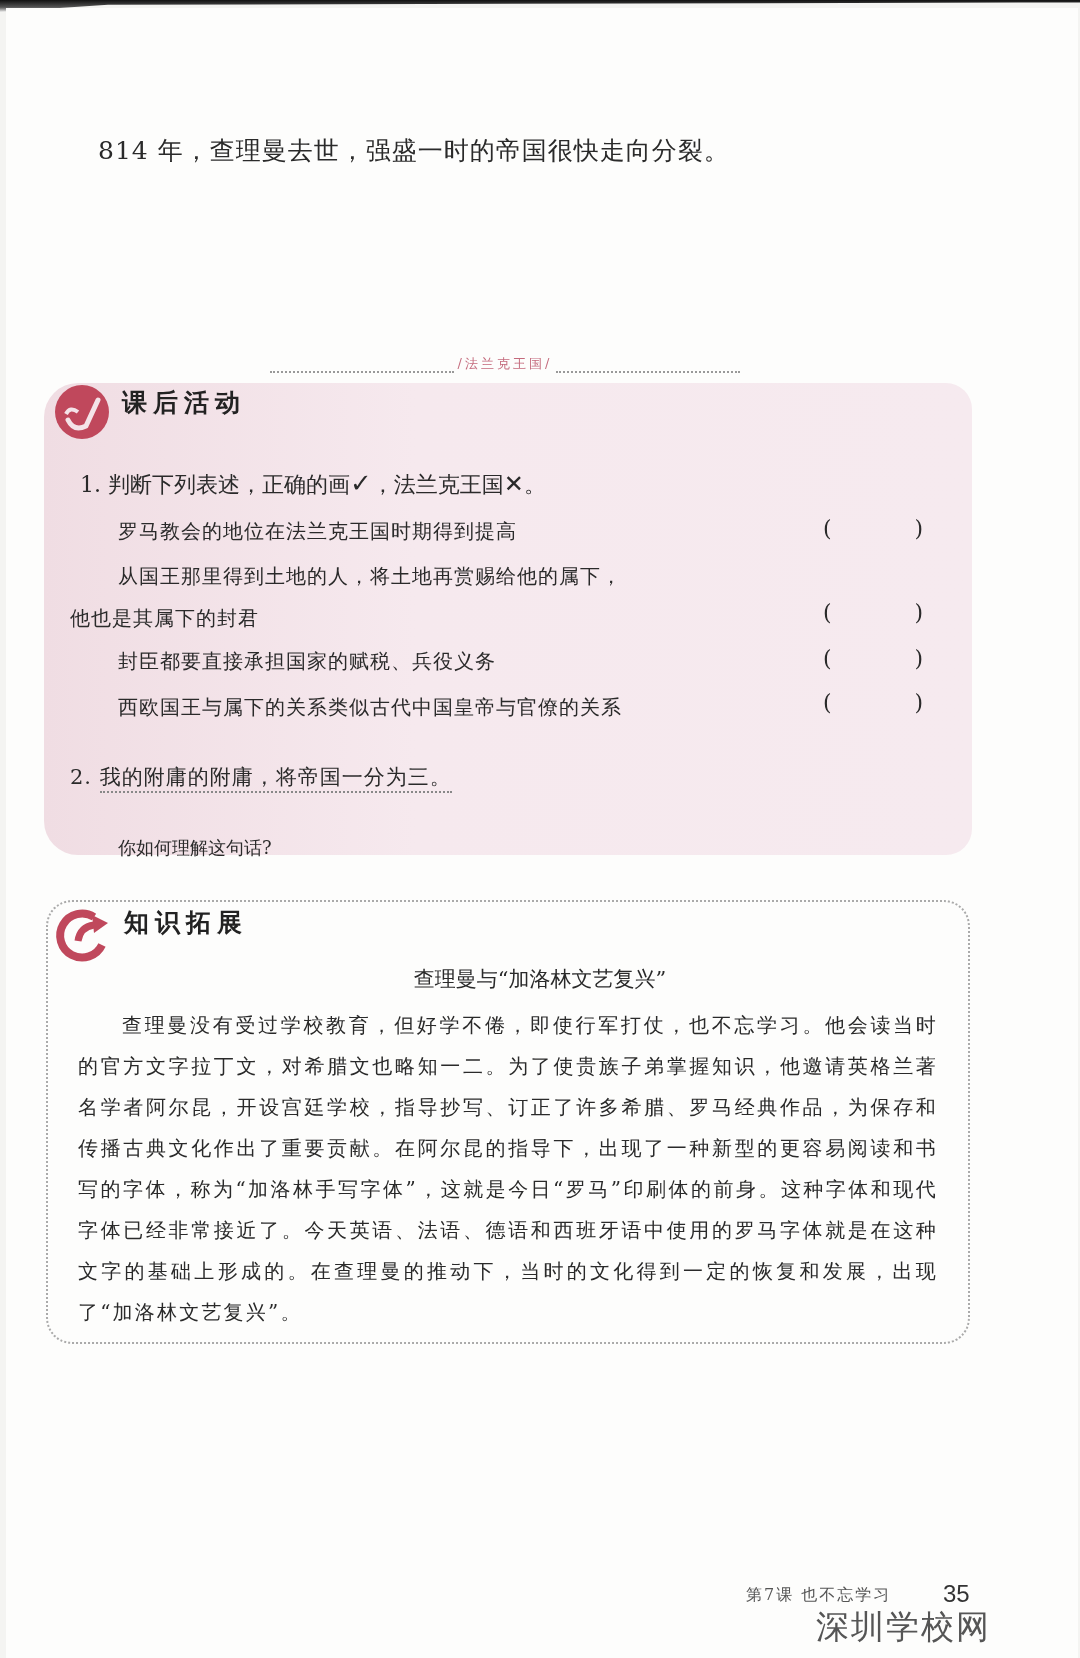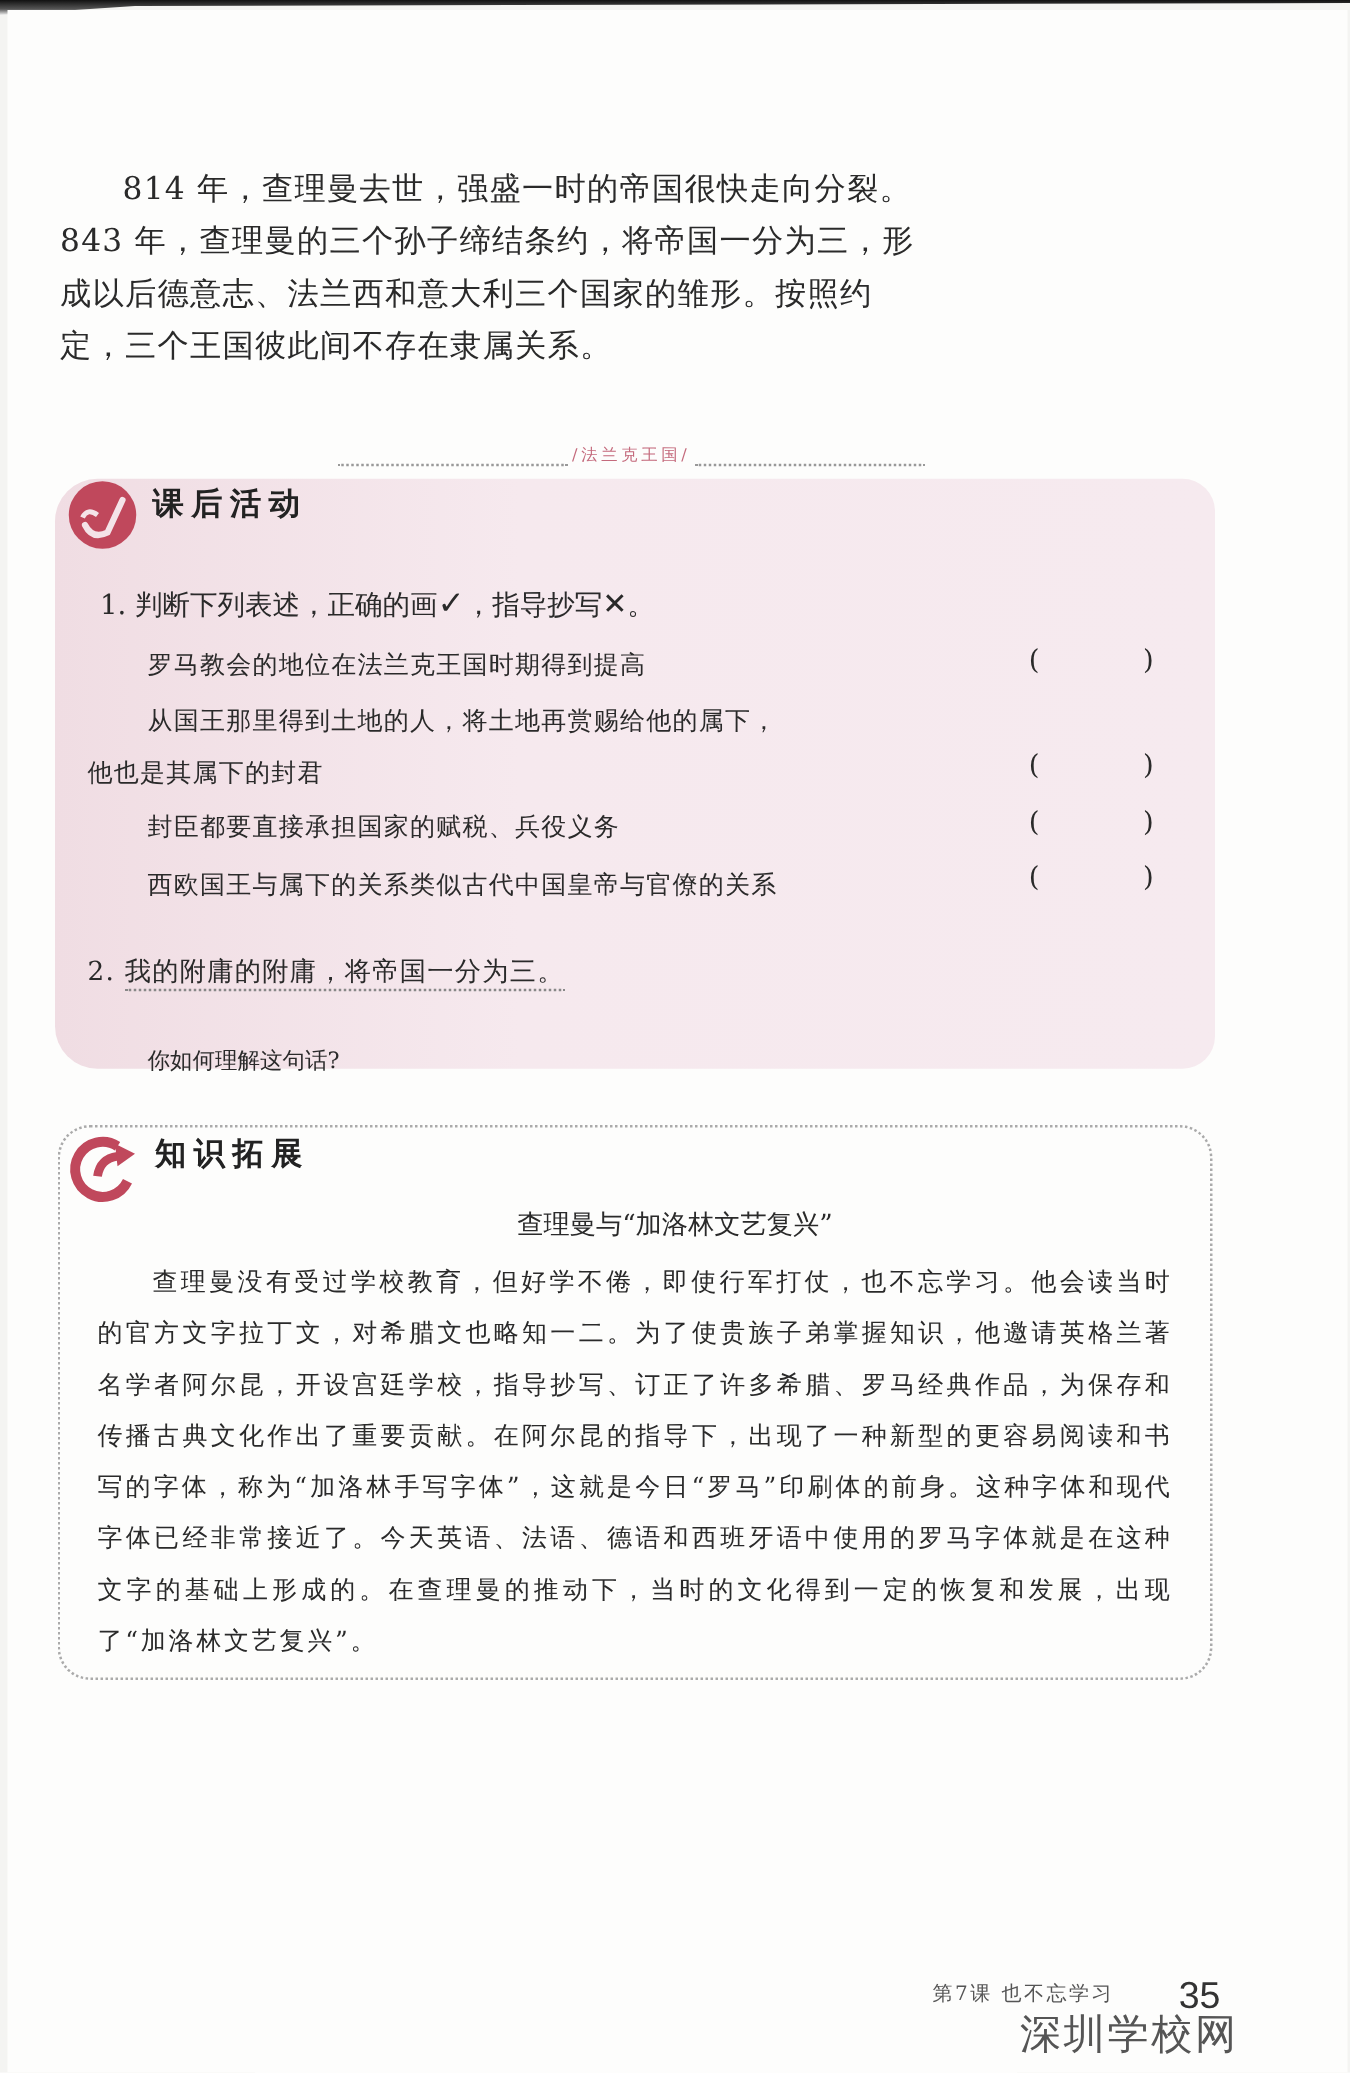--- a/index.html
+++ b/index.html
@@ -22,50 +22,49 @@
   .item{position:absolute;font-size:20px;letter-spacing:1px;}
   .paren{position:absolute;left:823px;font-size:22px;width:100px;display:flex;justify-content:space-between;}
   .q2{position:absolute;left:70px;top:763px;font-size:21px;letter-spacing:1px;}
   .q2 .u{border-bottom:2px dotted #888;padding-bottom:2px;}
   .q2b{position:absolute;left:118px;top:836px;font-size:18px;}
   .knowledge{position:absolute;left:46px;top:900px;width:920px;height:440px;border:2px dotted #aaa;border-radius:26px;}
   .k-heading{position:absolute;left:0;width:100%;top:965px;text-align:center;font-size:21px;}
   .k-body{position:absolute;left:78px;top:1005px;width:860px;font-size:20px;line-height:41px;letter-spacing:2.2px;text-align:justify;}
   .k-body p{margin:0;text-indent:44px;}
   .footer{position:absolute;left:746px;top:1585px;font-size:16px;color:#555;letter-spacing:2px;}
-  .pagenum{position:absolute;left:943px;top:1580px;font-family:"Liberation Sans",sans-serif;font-size:30px;color:#333;}
+  .pagenum{position:absolute;left:943px;top:1580px;font-family:"Liberation Sans",sans-serif;font-size:24px;color:#333;}
   .watermark{position:absolute;left:816px;top:1605px;font-family:"DejaVu Sans","Liberation Sans",sans-serif;font-size:33px;color:#555;letter-spacing:2px;}
 </style>
 </head>
 <body>
 
 <div class="topshadow"></div>
 <div class="page"></div>
 
 <div class="intro">
   <p class="indent">814 年，查理曼去世，强盛一时的帝国很快走向分裂。</p>
-  <p>843 年，查理曼的三个孙子缔结条约，将帝国一分为三，形成以后德意志、法兰西和意大利三个国家的雏形。按照约定，三个王国彼此间不存在隶属关系。</p>
 </div>
 
 <div class="divider">
   <span class="dots"></span>
   <span class="label">/<span>法兰克王国</span>/</span>
   <span class="dots"></span>
 </div>
 
 <div class="activity"></div>
 <svg class="sec-icon" style="left:52px;top:382px" viewBox="0 0 60 60">
   <circle cx="30" cy="30" r="27" fill="#c0485c"></circle>
   <path d="M16 38 Q22 50 34 44 L46 18" stroke="#f4e3e8" stroke-width="5" fill="none" stroke-linecap="round"></path>
   <path d="M14 32 Q18 24 26 30" stroke="#f4e3e8" stroke-width="4" fill="none"></path>
 </svg>
 <div class="sec-title" style="left:122px;top:386px">课后活动</div>
 
 <div class="q1">
-  <span>1. 判断下列表述，正确的画</span><span style="font-family:'DejaVu Sans',sans-serif;font-size:26px">✓</span><span>，指导抄写</span><span style="font-family:'DejaVu Sans',sans-serif;font-size:24px">✕</span><span>。</span>
+  <span>1. 判断下列表述，正确的画</span><span style="font-family:'DejaVu Sans',sans-serif;font-size:26px">✓</span><span>，法兰克王国</span><span style="font-family:'DejaVu Sans',sans-serif;font-size:24px">✕</span><span>。</span>
 </div>
 
 <div class="item" style="left:118px;top:518px">罗马教会的地位在法兰克王国时期得到提高</div>
 <div class="paren" style="top:516px">
     <span>(</span>
     <span>)</span>
   </div>
 
 <div class="item" style="left:118px;top:563px">从国王那里得到土地的人，将土地再赏赐给他的属下，</div>
 <div class="item" style="left:70px;top:605px">他也是其属下的封君</div>

